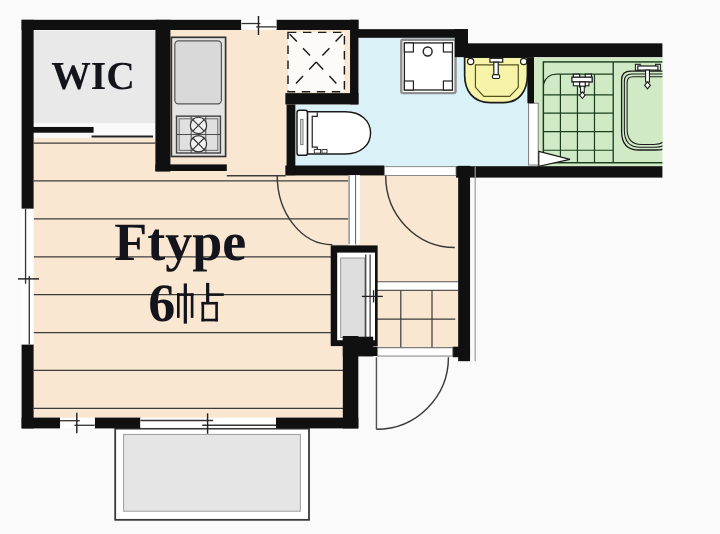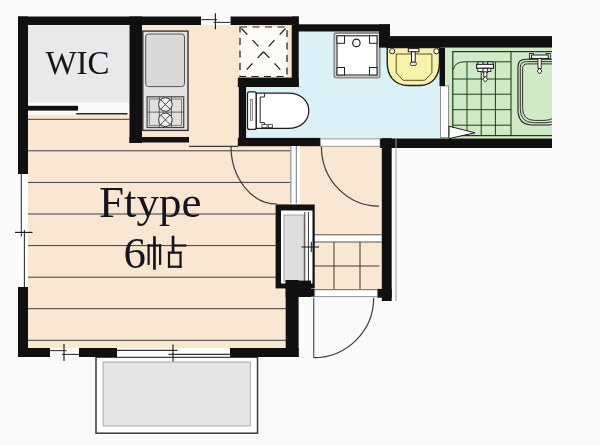--- a/index.html
+++ b/index.html
@@ -1,16 +1,16 @@
 <!DOCTYPE html>
 <html><head>
 <meta charset="utf-8">
 <style>
   html,body{margin:0;padding:0;background:#fafafa;}
-  .page{position:relative;width:552px;height:445px;background:#fafafa;overflow:hidden;}
+  .page{position:relative;width:552px;height:445px;background:#fafafa;overflow:hidden;font-weight:bold;}
   svg{display:block;}
   text{font-family:"Liberation Serif", serif;fill:#14141c;}
 </style>
 </head>
 <body>
 <div class="page">
 <svg width="600" height="445" viewBox="0 0 600 445" xmlns="http://www.w3.org/2000/svg">
 
 <rect x="0" y="0" width="600" height="445" fill="#fafafa"></rect>
 

